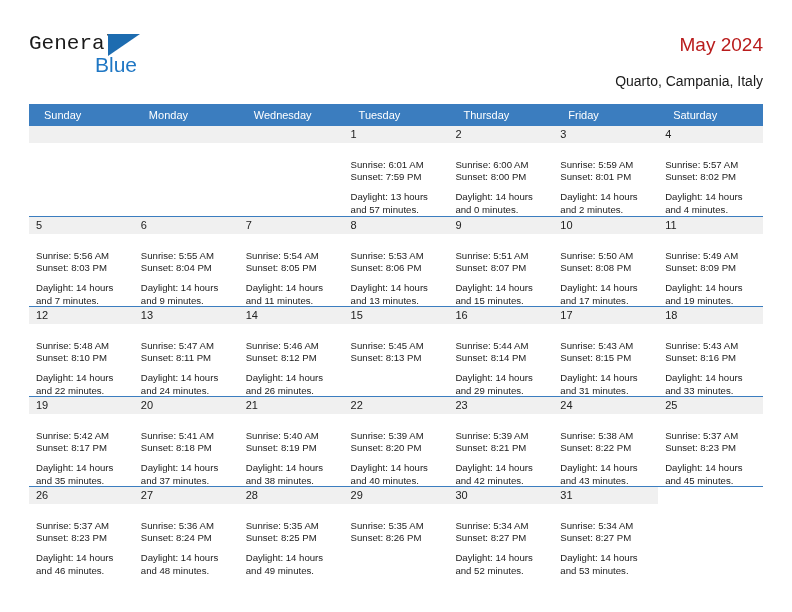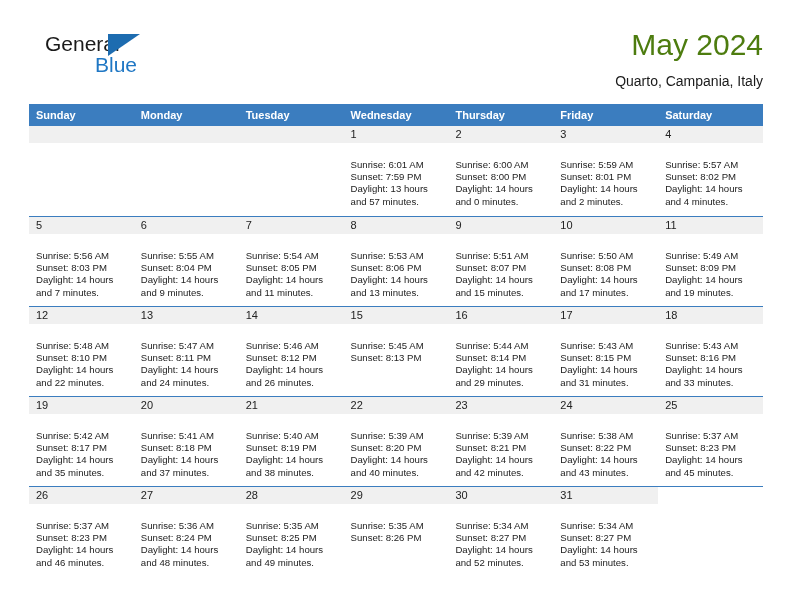--- a/index.html
+++ b/index.html
@@ -28,26 +28,26 @@
   }
   .brand {
     position: absolute;
     left: 0;
     top: 4px;
     width: 130px;
     height: 52px;
   }
   .brand-general {
     position: absolute;
-    left: 16px;
+    left: 0;
     top: 0;
     font-size: 21px;
     letter-spacing: 0px;
     color: #1a1a1a;
-    font-family: Liberation Sans, sans-serif;
+    font-family: Liberation Mono, monospace;
     font-weight: 400;
     line-height: 24px;
   }
   .brand-blue {
     position: absolute;
     left: 30px;
     top: 21px;
     font-size: 21px;
     color: #1f77c4;
     font-family: "Liberation Sans", sans-serif;
@@ -65,23 +65,23 @@
     border-bottom: 22px solid transparent;
   }
 
   .title-block {
     position: absolute;
     right: 0;
     top: 0;
     text-align: right;
   }
   .cal-title {
-    font-size: 30px;
+    font-size: 19px;
     font-weight: 400;
-    color: #4d7c0f;
+    color: #b91c1c;
     line-height: 34px;
     white-space: nowrap;
   }
   .cal-sub {
     margin-top: 10px;
     font-size: 14px;
     font-weight: 400;
     color: #1a1a1a;
     line-height: 18px;
     white-space: nowrap;
@@ -97,24 +97,23 @@
   .weekdays {
     display: flex;
     background: #3b7dbf;
     height: 22px;
   }
   .weekday {
     flex: 1 1 0;
     color: #ffffff;
     font-size: 11px;
     line-height: 22px;
-    padding-left: 7px;
+    padding-left: 15px;
     white-space: nowrap;
     overflow: hidden;
-    font-weight: bold;
   }
   .week {
     display: flex;
     height: 90px;
     border-top: 1px solid #3b7dbf;
   }
   .week:first-of-type { border-top: none; }
   .cell {
     flex: 1 1 0;
     width: 104.85px;
@@ -133,21 +132,21 @@
   }
   .cell.empty .daynum { background: #f0f0f0; }
   .cell.blank .daynum { background: #ffffff; }
   .cell .info {
     padding: 16px 6px 0 7px;
     font-size: 9.6px;
     line-height: 12.2px;
     color: #222222;
   }
   .cell .info div { white-space: nowrap; }
-  .cell .info .wrap { white-space: normal; }
+  .cell .info .wrap { white-space: normal; margin-top: 8px; }
 </style>
 </head>
 <body>
 
 <div class="page">
 
   <div class="topbar">
 
     <div class="brand">
       <span class="brand-general">General</span>
@@ -159,22 +158,22 @@
       <div class="cal-title">May 2024</div>
       <div class="cal-sub">Quarto, Campania, Italy</div>
     </div>
 
   </div>
 
   <div class="calendar">
     <div class="weekdays">
         <div class="weekday">Sunday</div>
         <div class="weekday">Monday</div>
+        <div class="weekday">Wednesday</div>
         <div class="weekday">Tuesday</div>
-        <div class="weekday">Wednesday</div>
         <div class="weekday">Thursday</div>
         <div class="weekday">Friday</div>
         <div class="weekday">Saturday</div>
       </div>
     <div class="weeks">
         <div class="week">
           <div class="cell empty">
             <span class="daynum"></span>
           </div>
           <div class="cell empty">

